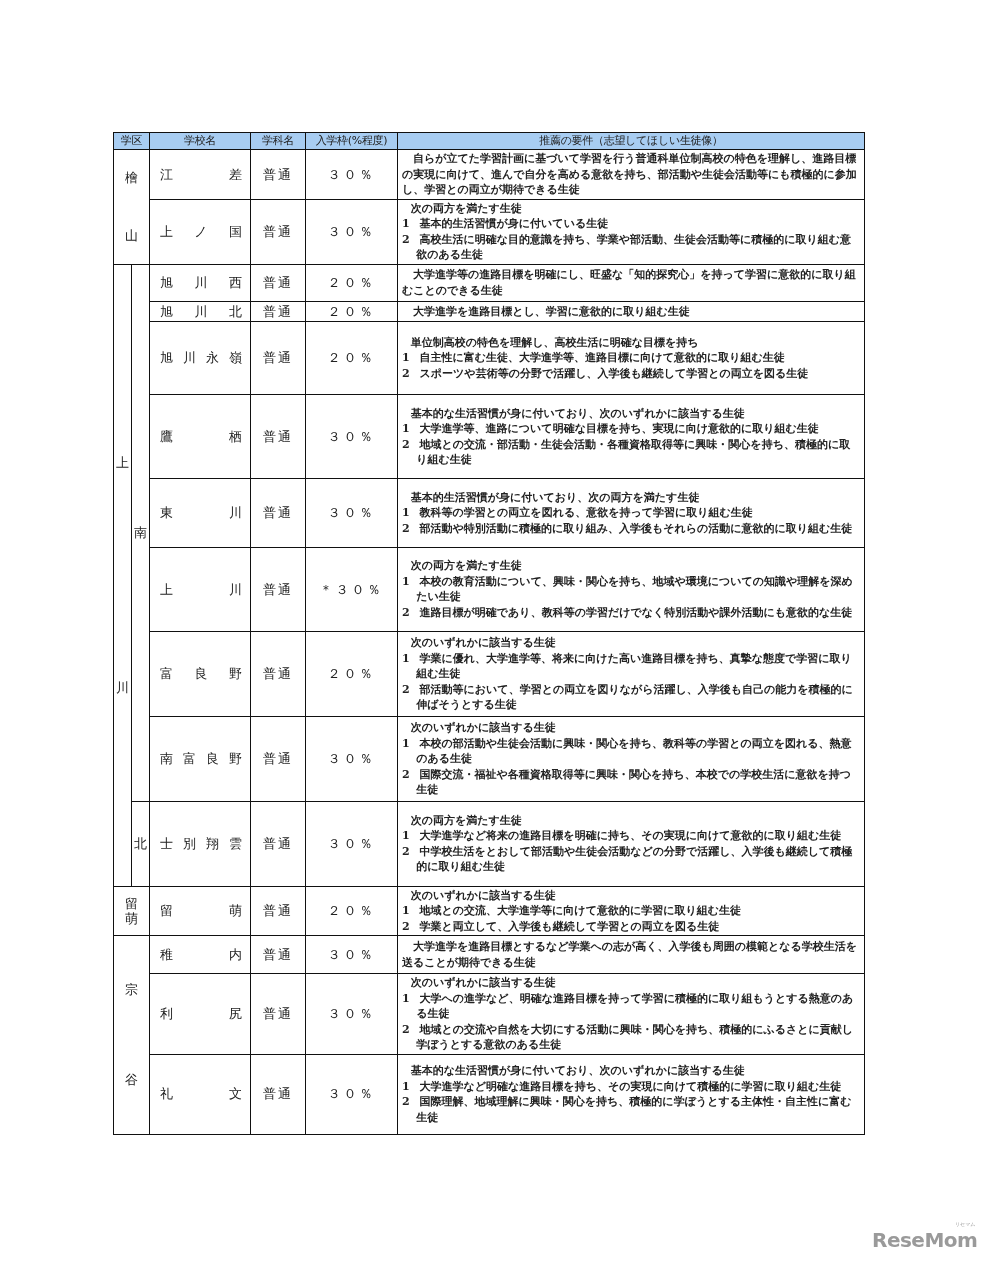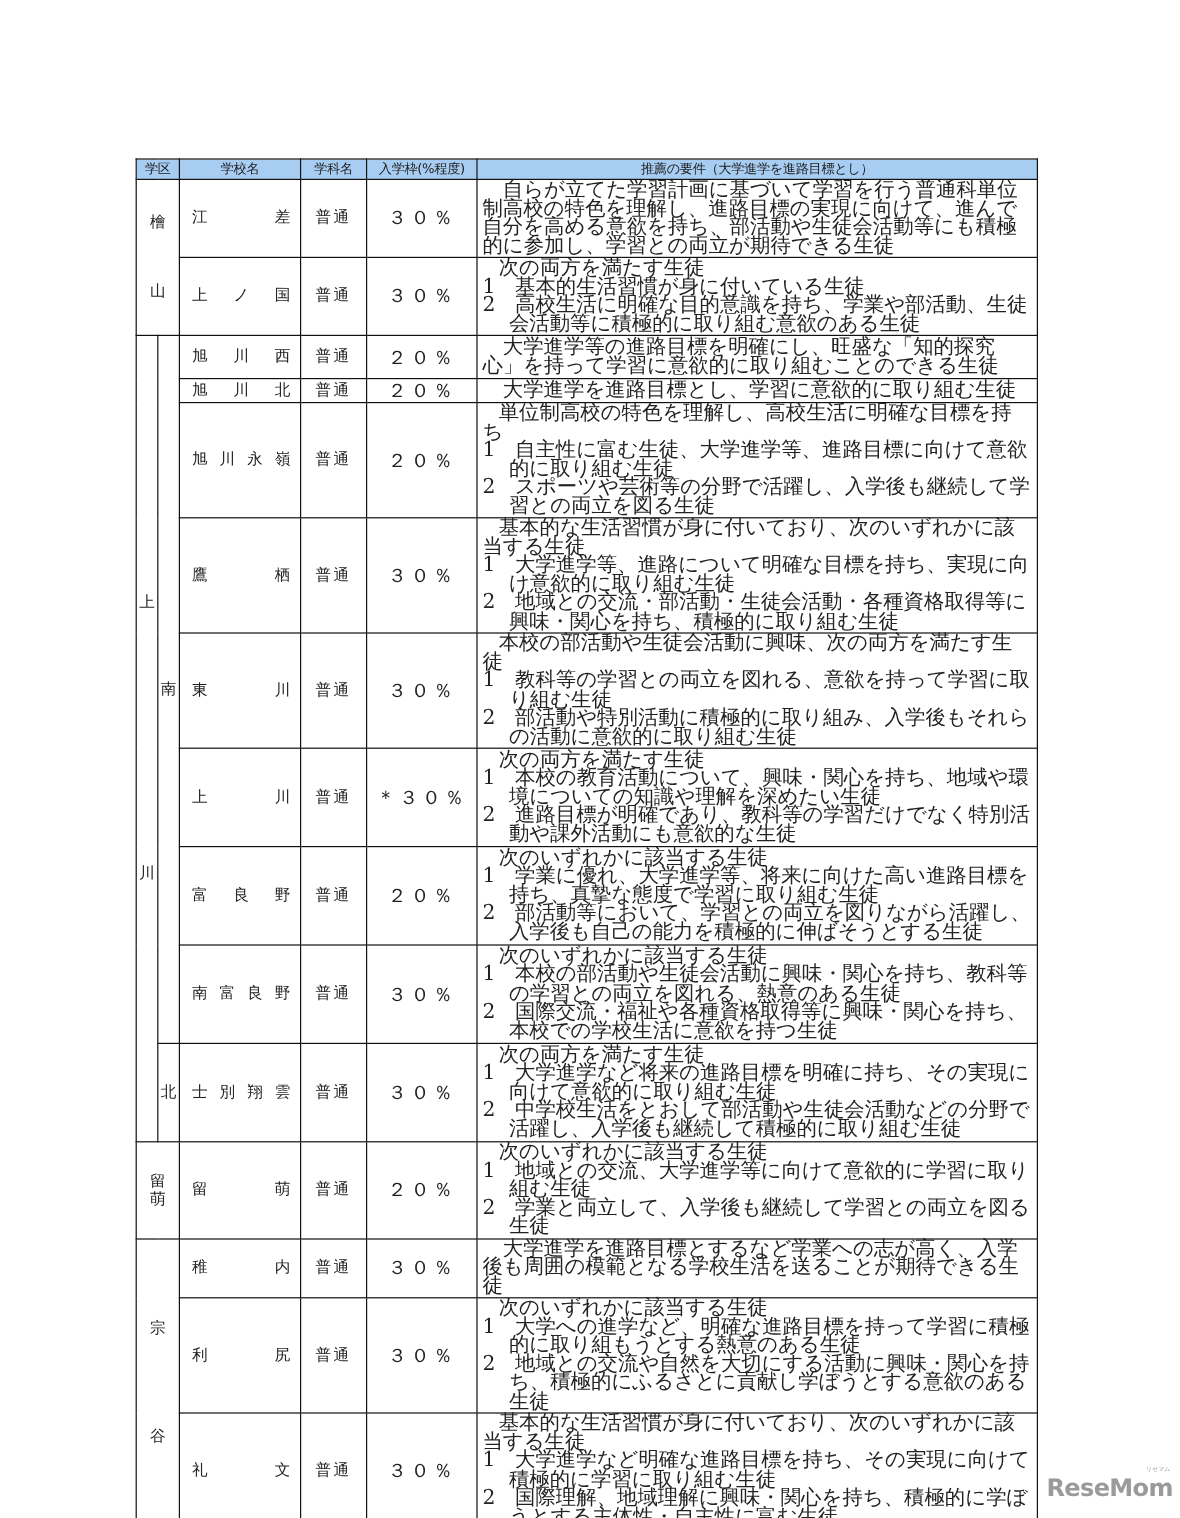--- a/index.html
+++ b/index.html
@@ -8,22 +8,22 @@
   table.main { position: absolute; left: 113px; top: 132px; width: 751px;
          border-collapse: collapse; table-layout: fixed; font-size: 11.5px; line-height: 15.5px; }
   table.main td, table.main th { border: 1px solid #111; padding: 0; vertical-align: middle; }
   table.main th { background: #a8cdf2; font-weight: normal; font-family: "DejaVu Sans", "Liberation Sans", sans-serif;
          font-size: 11px; height: 16px; text-align: center; letter-spacing: -0.3px; }
   .region { text-align: center; font-size: 13px; }
   .region-stack { display: flex; flex-direction: column; justify-content: space-between; align-items: center; height: 100%; }
   .school { padding: 0 8px 0 10px !important; font-size: 13px; }
   .school .name { display: flex; justify-content: space-between; }
   .dept { text-align: center; font-size: 13px; letter-spacing: 2px; }
-  .quota { text-align: center; font-size: 16px; letter-spacing: 3px; }
-  .req { padding: 1px 4px 1px 4px !important; font-size: 17px; }
+  .quota { text-align: center; font-size: 13px; letter-spacing: 3px; }
+  .req { padding: 1px 4px 1px 4px !important; font-size: 11px; font-weight: bold; }
   .req .lead { text-indent: 1em; }
   .req .item { padding-left: 1.3em; text-indent: -1.3em; }
   .req .item .num { display: inline-block; width: 1.6em; text-indent: 0; }
   .logo { position: absolute; left: 872px; top: 1228px; font-family: "DejaVu Sans", "Liberation Sans", sans-serif;
           font-weight: bold; font-size: 20px; color: #9a9a9a; letter-spacing: -0.5px; }
   .logo small { position: absolute; right: 2px; top: -7px; font-size: 5px; font-weight: normal; letter-spacing: 0; }
 </style>
 </head>
 <body>
 
@@ -35,21 +35,21 @@
       <col style="width:55px">
       <col style="width:92px">
       <col style="width:467px">
   </colgroup>
   <thead>
     <tr>
       <th colspan="2">学区</th>
       <th>学校名</th>
       <th>学科名</th>
       <th>入学枠(%程度)</th>
-      <th>推薦の要件（大学進学を進路目標とし）</th>
+      <th>推薦の要件（志望してほしい生徒像）</th>
     </tr>
   </thead>
   <tbody id="tbody">
       <tr style="height: 48px;">
         <td class="region" rowspan="2" colspan="2">
           <div class="region-stack" style="padding: 10px 0px; height: auto; gap: 42px; justify-content: center;">
             <span>檜</span>
             <span>山</span>
           </div>
         </td>
@@ -151,21 +151,21 @@
       <tr style="height: 66px;">
         <td class="school">
           <div class="name">
             <span>東</span>
             <span>川</span>
           </div>
         </td>
         <td class="dept">普通</td>
         <td class="quota">３０％</td>
         <td class="req">
-          <div class="lead" style="text-indent: 0.8em;">本校の部活動や生徒会活動に興味、次の両方を満たす生徒</div>
+          <div class="lead" style="text-indent: 0.8em;">基本的生活習慣が身に付いており、次の両方を満たす生徒</div>
           <div class="item"><span class="num">1</span><span>教科等の学習との両立を図れる、意欲を持って学習に取り組む生徒</span></div>
           <div class="item"><span class="num">2</span><span>部活動や特別活動に積極的に取り組み、入学後もそれらの活動に意欲的に取り組む生徒</span></div>
         </td>
       </tr>
       <tr style="height: 82px;">
         <td class="school">
           <div class="name">
             <span>上</span>
             <span>川</span>
           </div>

